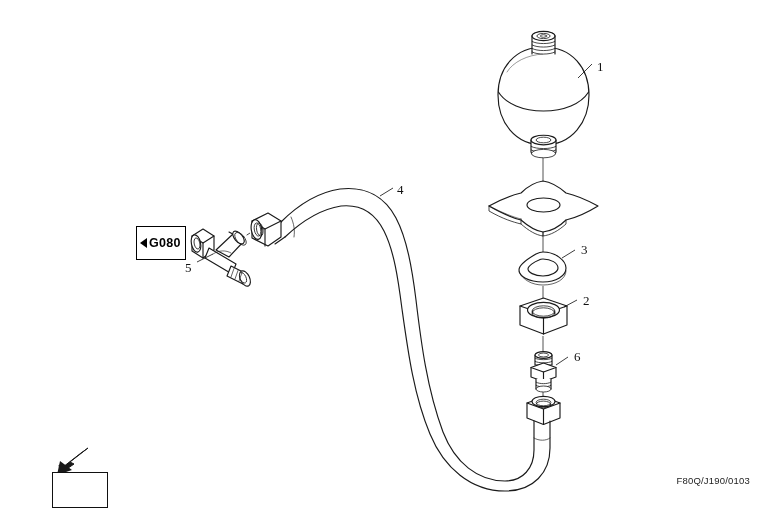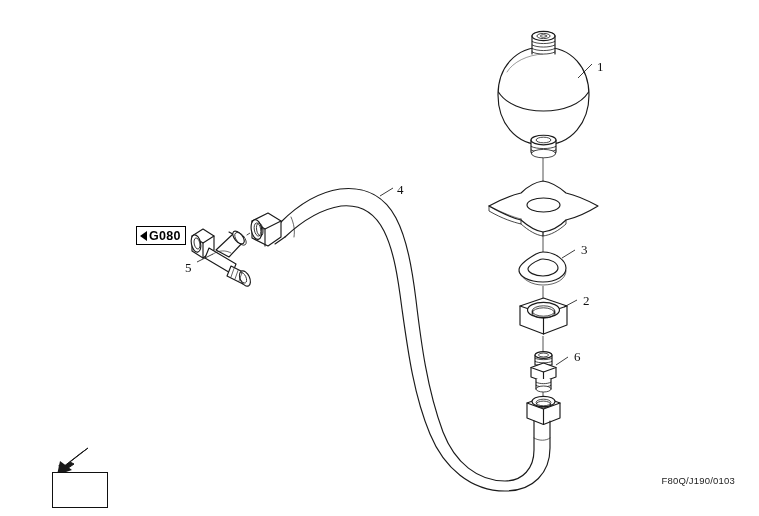--- a/index.html
+++ b/index.html
@@ -31,33 +31,33 @@
     position: absolute;
     font-family: "Liberation Serif", serif;
     font-size: 13px;
     color: #111;
     line-height: 1;
     white-space: nowrap;
     user-select: none;
   }
   #ref-code {
     position: absolute;
-    right: 24px;
+    right: 9px;
     bottom: 30px;
     font-family: "Liberation Sans", sans-serif;
     font-size: 9.5px;
     letter-spacing: 0.2px;
     color: #222;
     white-space: nowrap;
   }
   #group-tag {
     position: absolute;
     left: 136px;
     top: 226px;
-    height: 19px;
+    height: 34px;
     box-sizing: border-box;
     border: 1.4px solid #000;
     background: #fff;
     display: flex;
     align-items: center;
     padding: 0 4px 0 3px;
     gap: 2px;
   }
   #group-tag .tri {
     width: 0;

